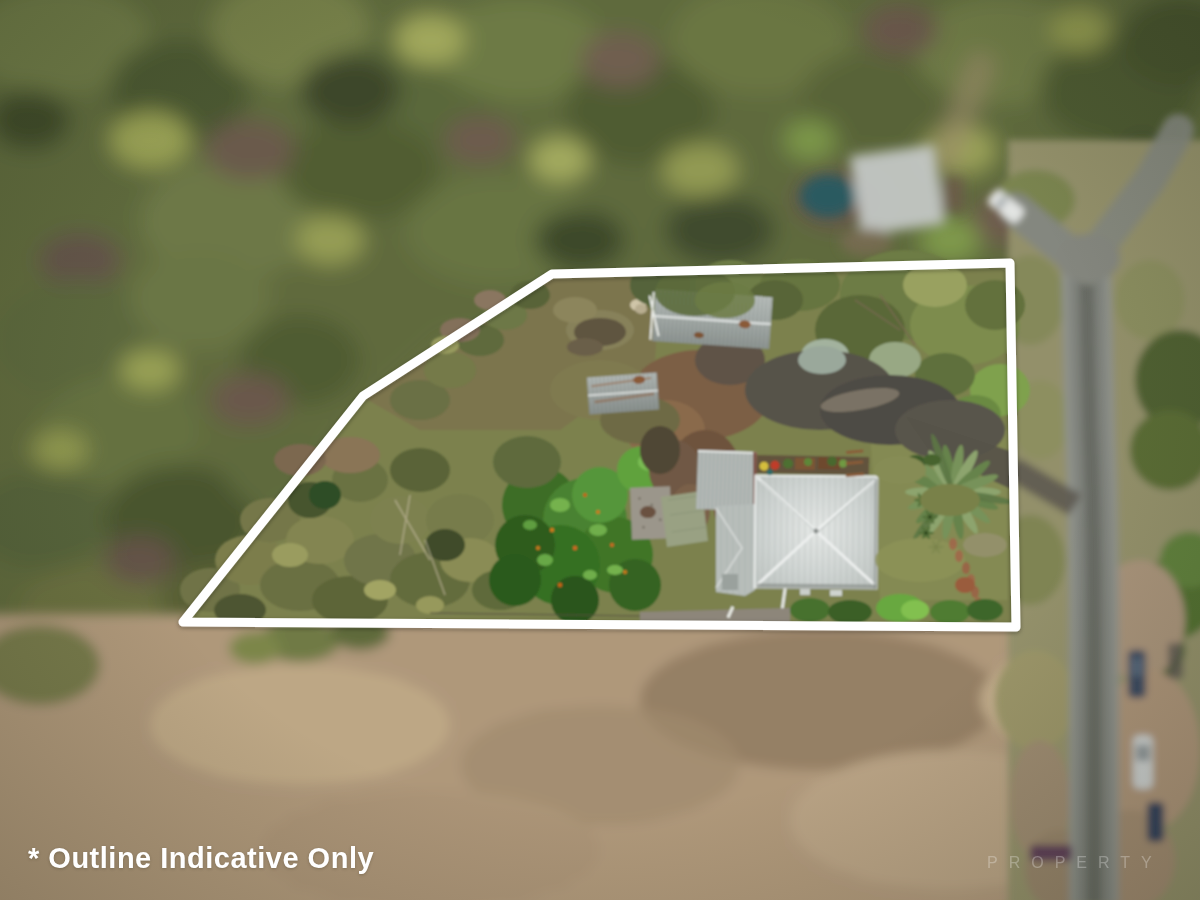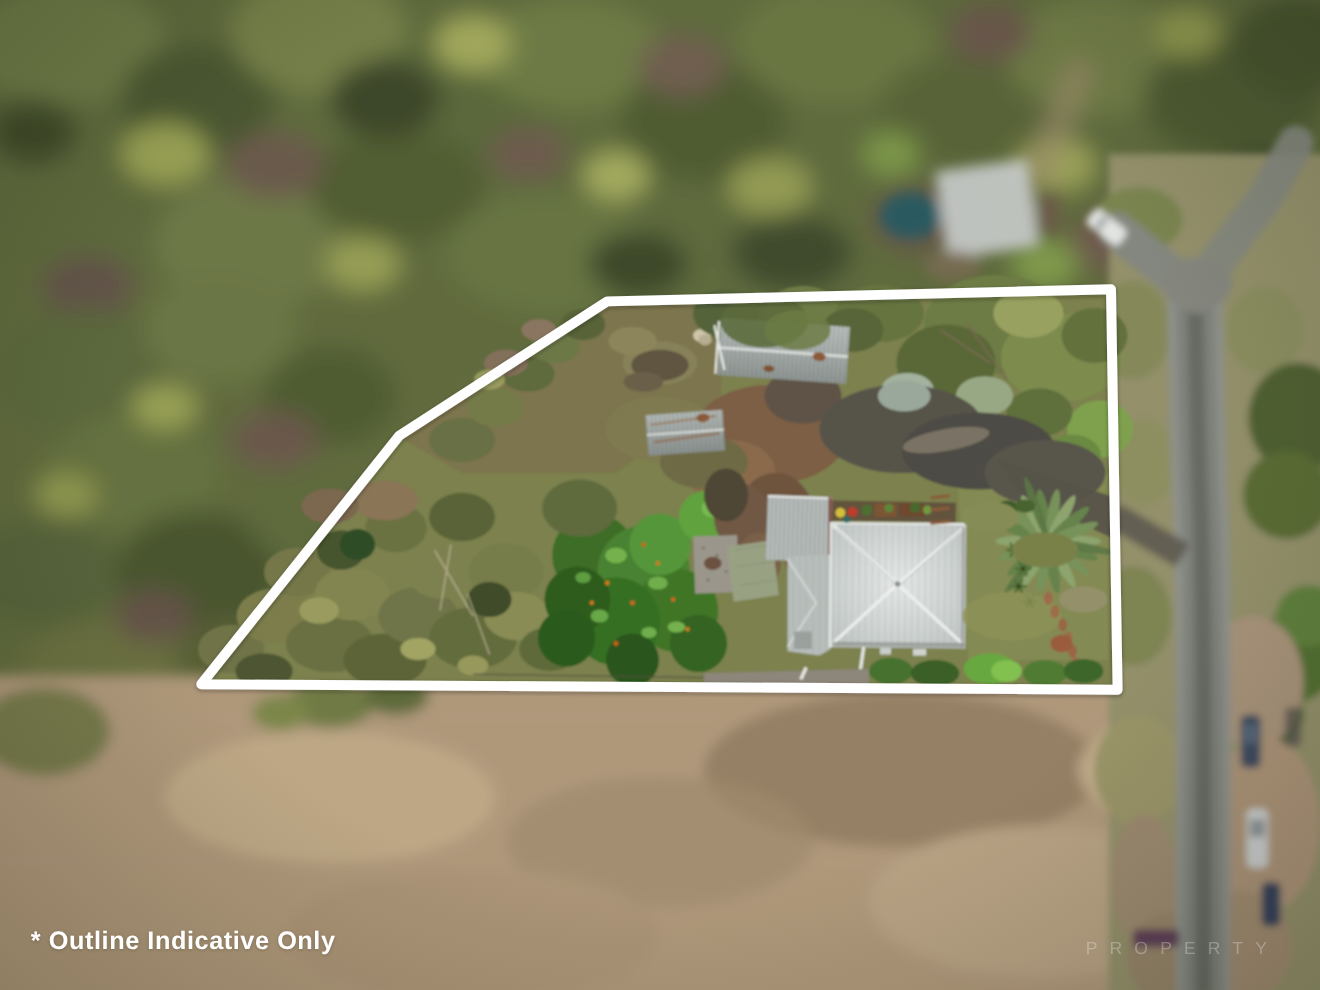--- a/index.html
+++ b/index.html
@@ -2,21 +2,21 @@
 <html style="--outline: #ffffff; --text: #ffffff; --forestDark: #4a5530; --forestOlive: #5f6a3c; --fieldTan: #b19a7d; --roadGray: #7f827b; --roofLight: #d2d7d5; --shedGray: #a2a9a6; --gravelBrown: #6f5a45; --treeGreen: #3f7527; --lawnOlive: #7c814e;"><head>
 <meta charset="utf-8">
 <style>
   html,body{margin:0;padding:0;background:#222;}
   .stage{position:relative;width:1200px;height:900px;overflow:hidden;background:#6b7245;
          font-family:"Liberation Sans",sans-serif;}
   .stage svg{position:absolute;left:0;top:0;display:block;}
   .vignette{position:absolute;left:0;top:0;width:1200px;height:900px;pointer-events:none;
             background:radial-gradient(ellipse at 50% 45%, rgba(0,0,0,0) 58%, rgba(18,22,8,.20) 100%);}
   .annotation{position:absolute;left:28px;top:844px;line-height:1;
-              font-size:23px;font-weight:700;letter-spacing:.5px;color:var(--text,#fff);
+              font-size:29px;font-weight:700;letter-spacing:.5px;color:var(--text,#fff);
               text-shadow:0 1px 3px rgba(40,35,20,.25);}
   .wm{position:absolute;pointer-events:none;}
   .wm-brand{left:991px;top:792px;font-family:"Liberation Serif",serif;font-weight:400;
             font-size:54px;line-height:1;letter-spacing:5px;color:rgba(255,255,255,.55);}
   .wm-sub{left:987px;top:855px;font-size:16px;line-height:1;letter-spacing:11px;
           color:rgba(255,255,255,.28);}
   .outline-stroke{fill:none;stroke:var(--outline,#fff);stroke-width:9;
                   stroke-linejoin:round;stroke-linecap:round;}
 </style>
 </head>

